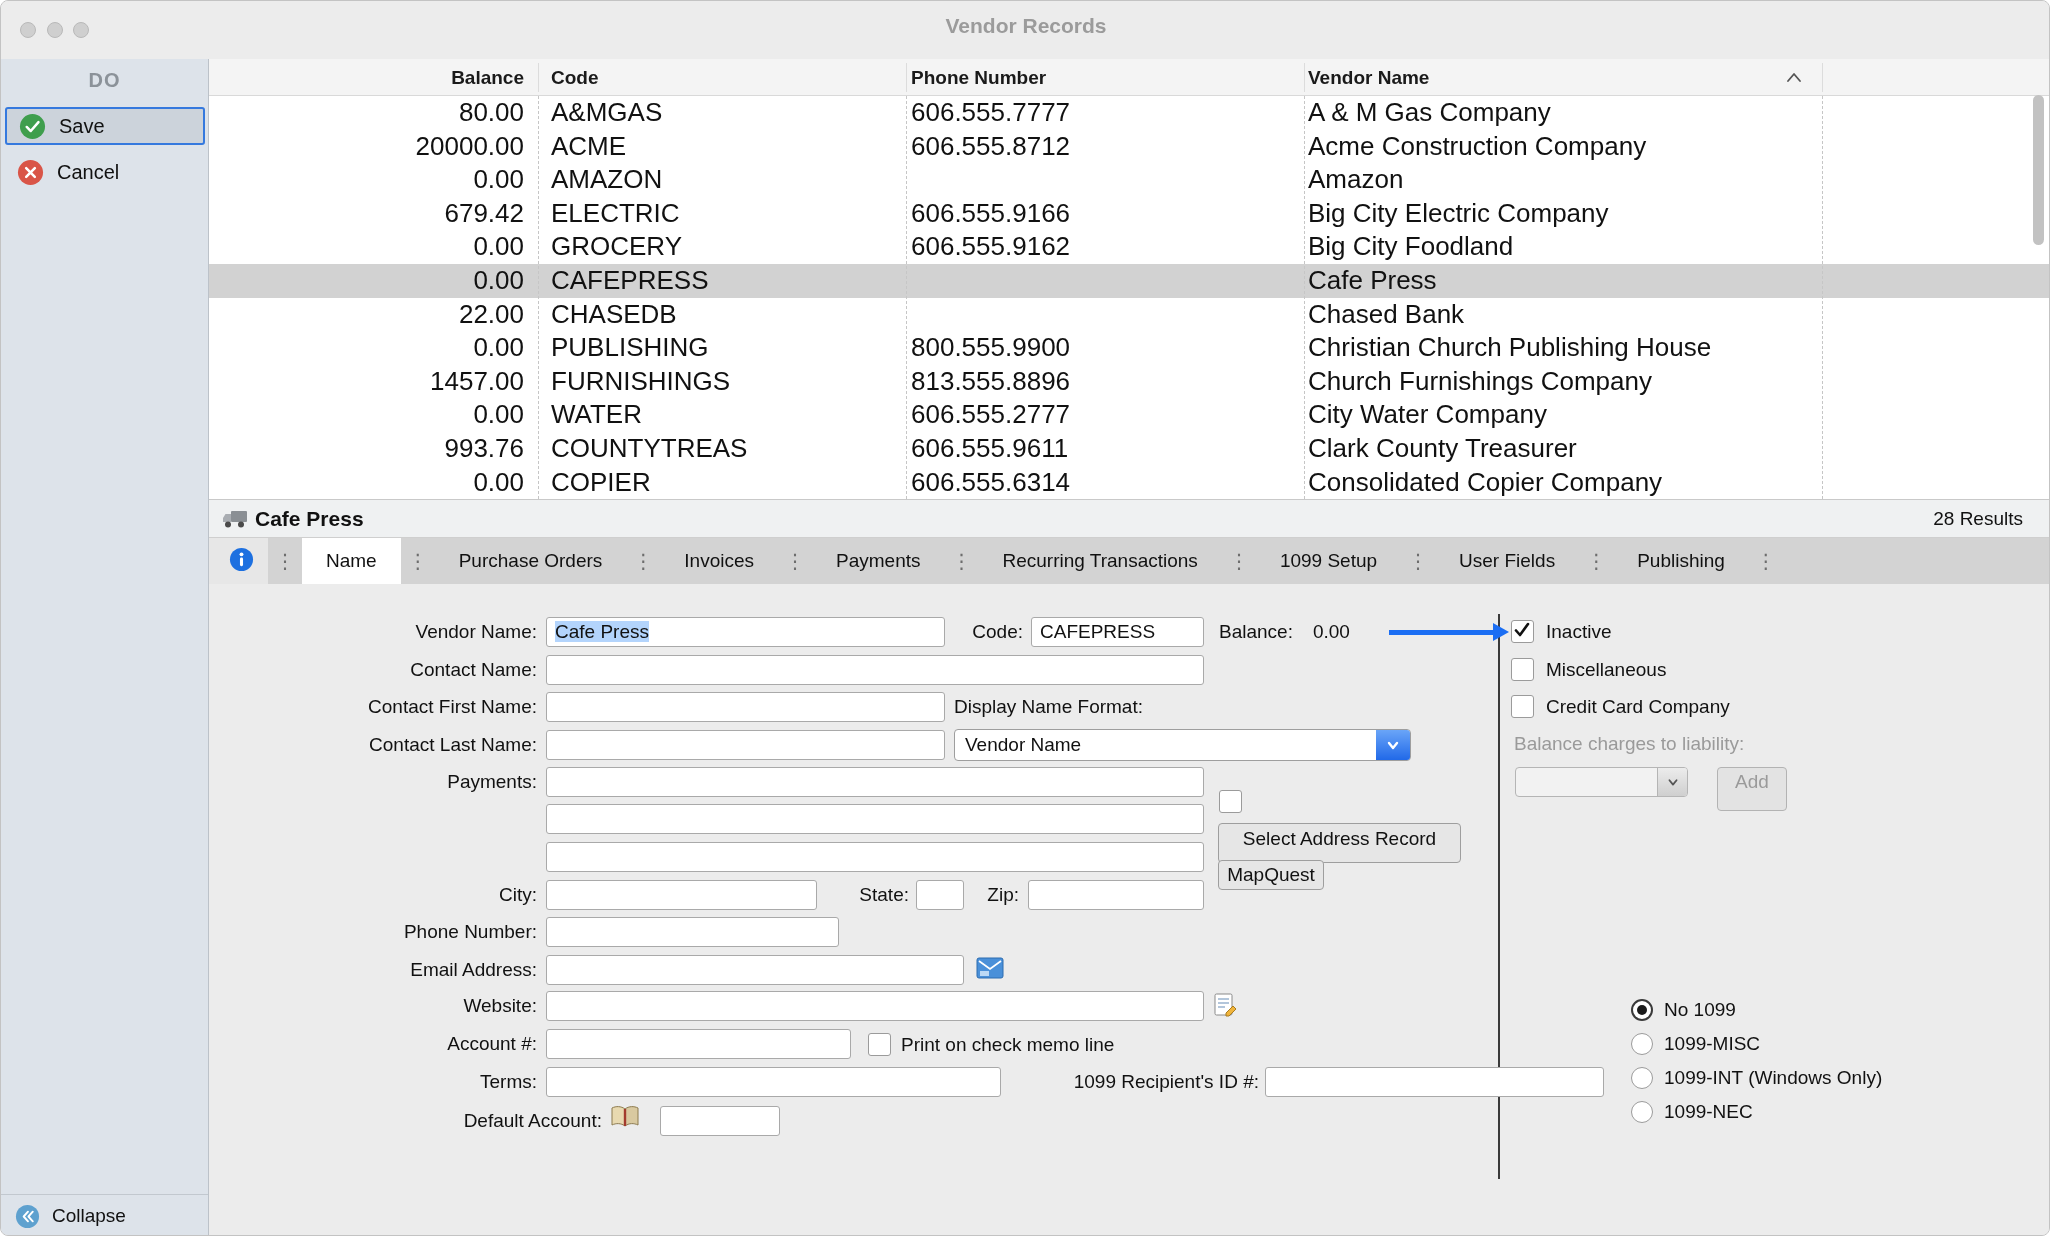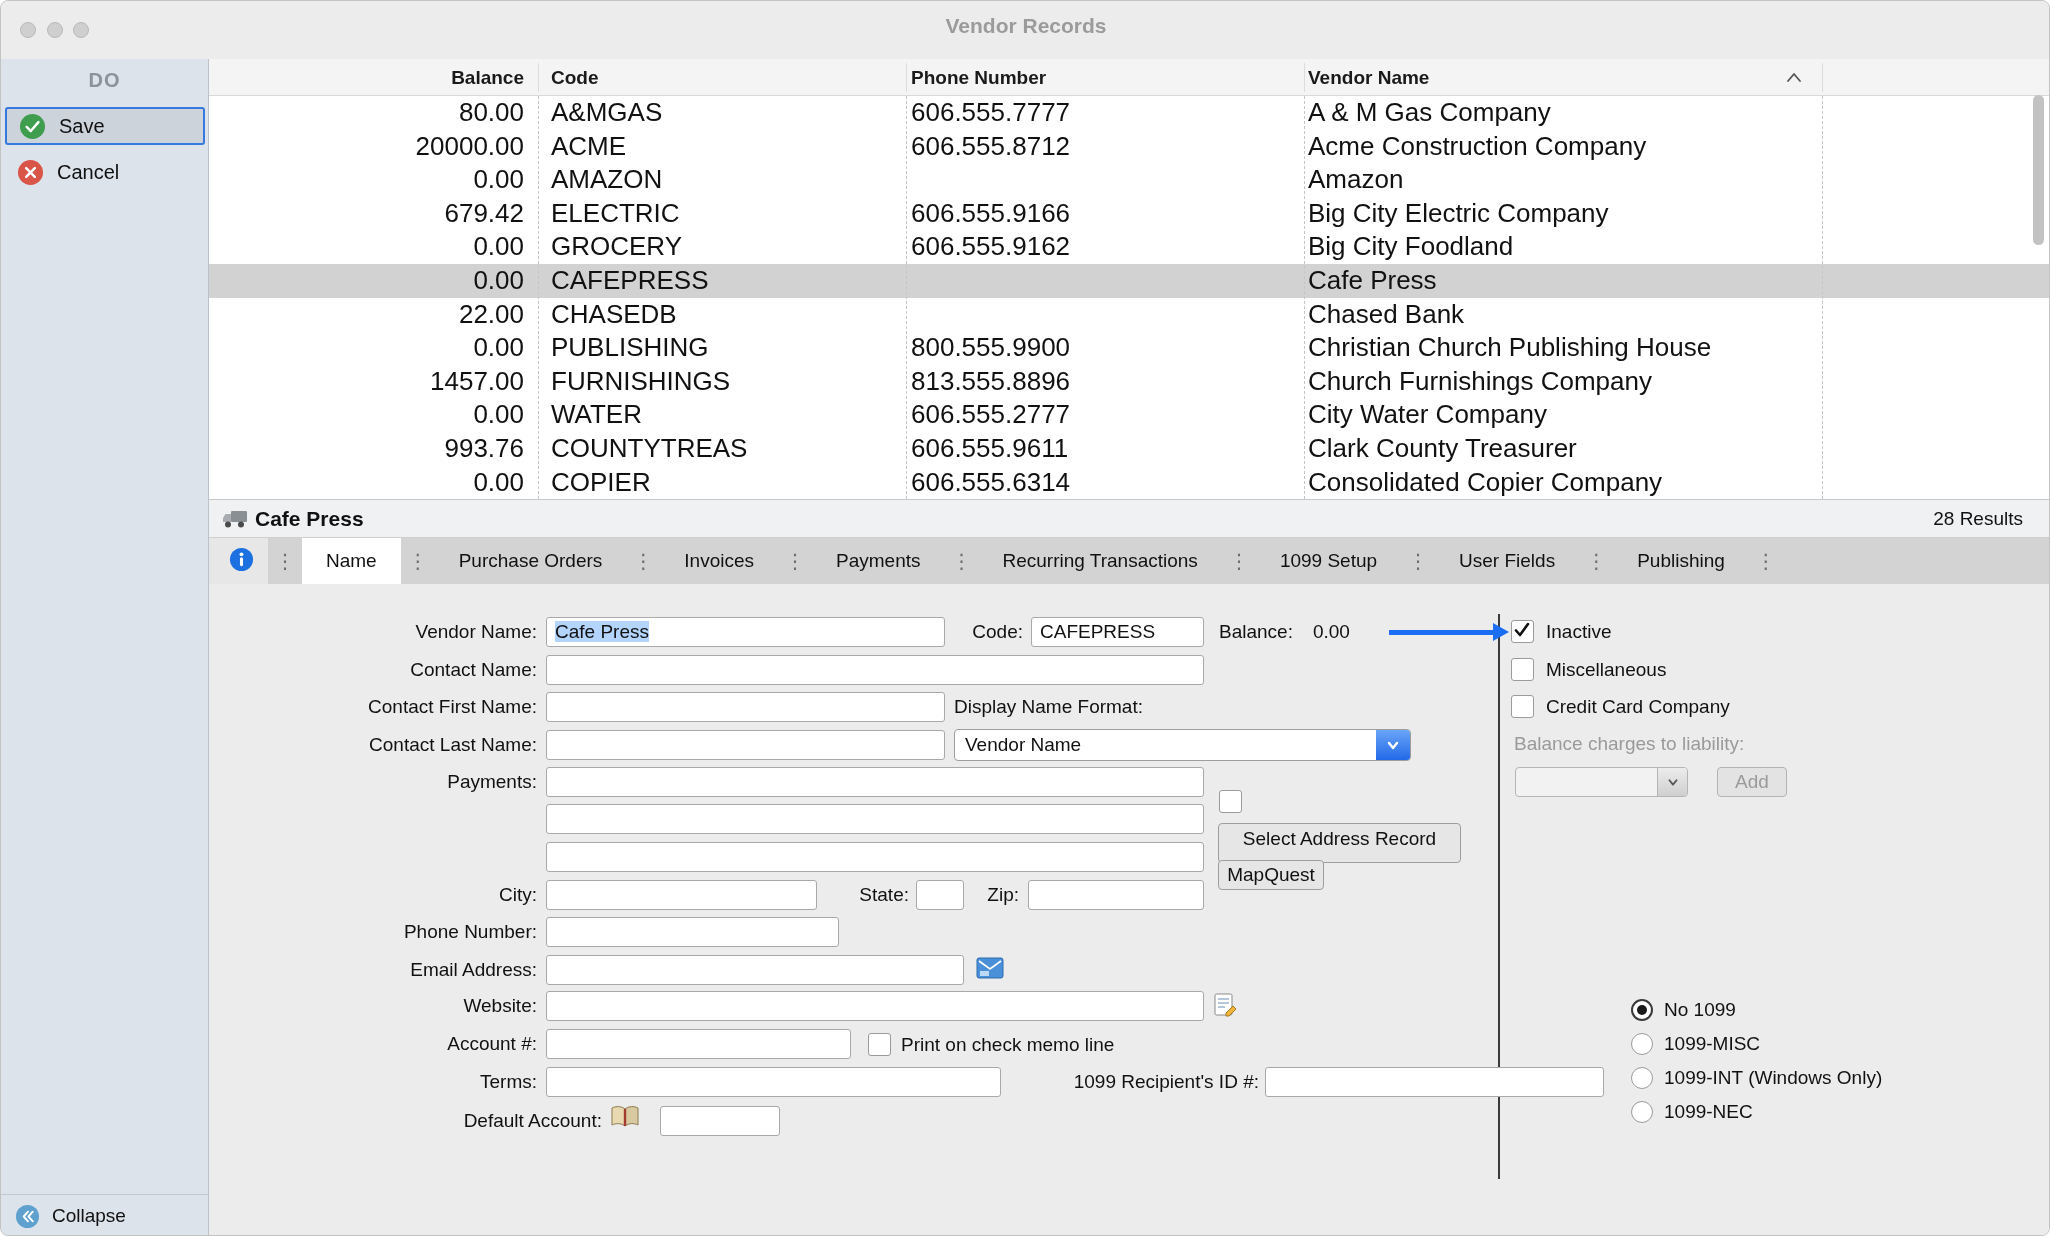--- a/index.html
+++ b/index.html
@@ -298,21 +298,21 @@
     <div class="cb" style="left:1302px; top:111px;"></div>
     <div class="cblbl" style="left:1337px; top:111px;">Credit Card Company</div>
     <div class="cblbl gray" style="left:1305px; top:148px;">Balance charges to liability:</div>
     <div id="gcombo">
       <span class="dd">
         <svg width="16" height="16" viewBox="0 0 18 18">
             <path d="M5 7l4 5 4-5" stroke="#555" stroke-width="2" fill="none" stroke-linecap="round" stroke-linejoin="round"></path>
           </svg>
       </span>
     </div>
-    <div class="btn disabled" style="left:1508px; top:183px; width:70px; height:30px; line-height:28px; padding:0;">Add</div>
+    <div class="btn disabled" style="left:1508px; top:183px; width:70px; height:44px; line-height:28px; padding:0;">Add</div>
 
     <input class="tb" style="left: 337px; top: 71px; width: 658px;">
 
     <input class="tb" style="left: 337px; top: 108px; width: 399px;">
     <div class="fstatic" style="left:745px; top:108px;">Display Name Format:</div>
 
     <input class="tb" style="left: 337px; top: 146px; width: 399px;">
     <div id="combo">
       <span class="txt">Vendor Name</span>
       <span class="dd">

